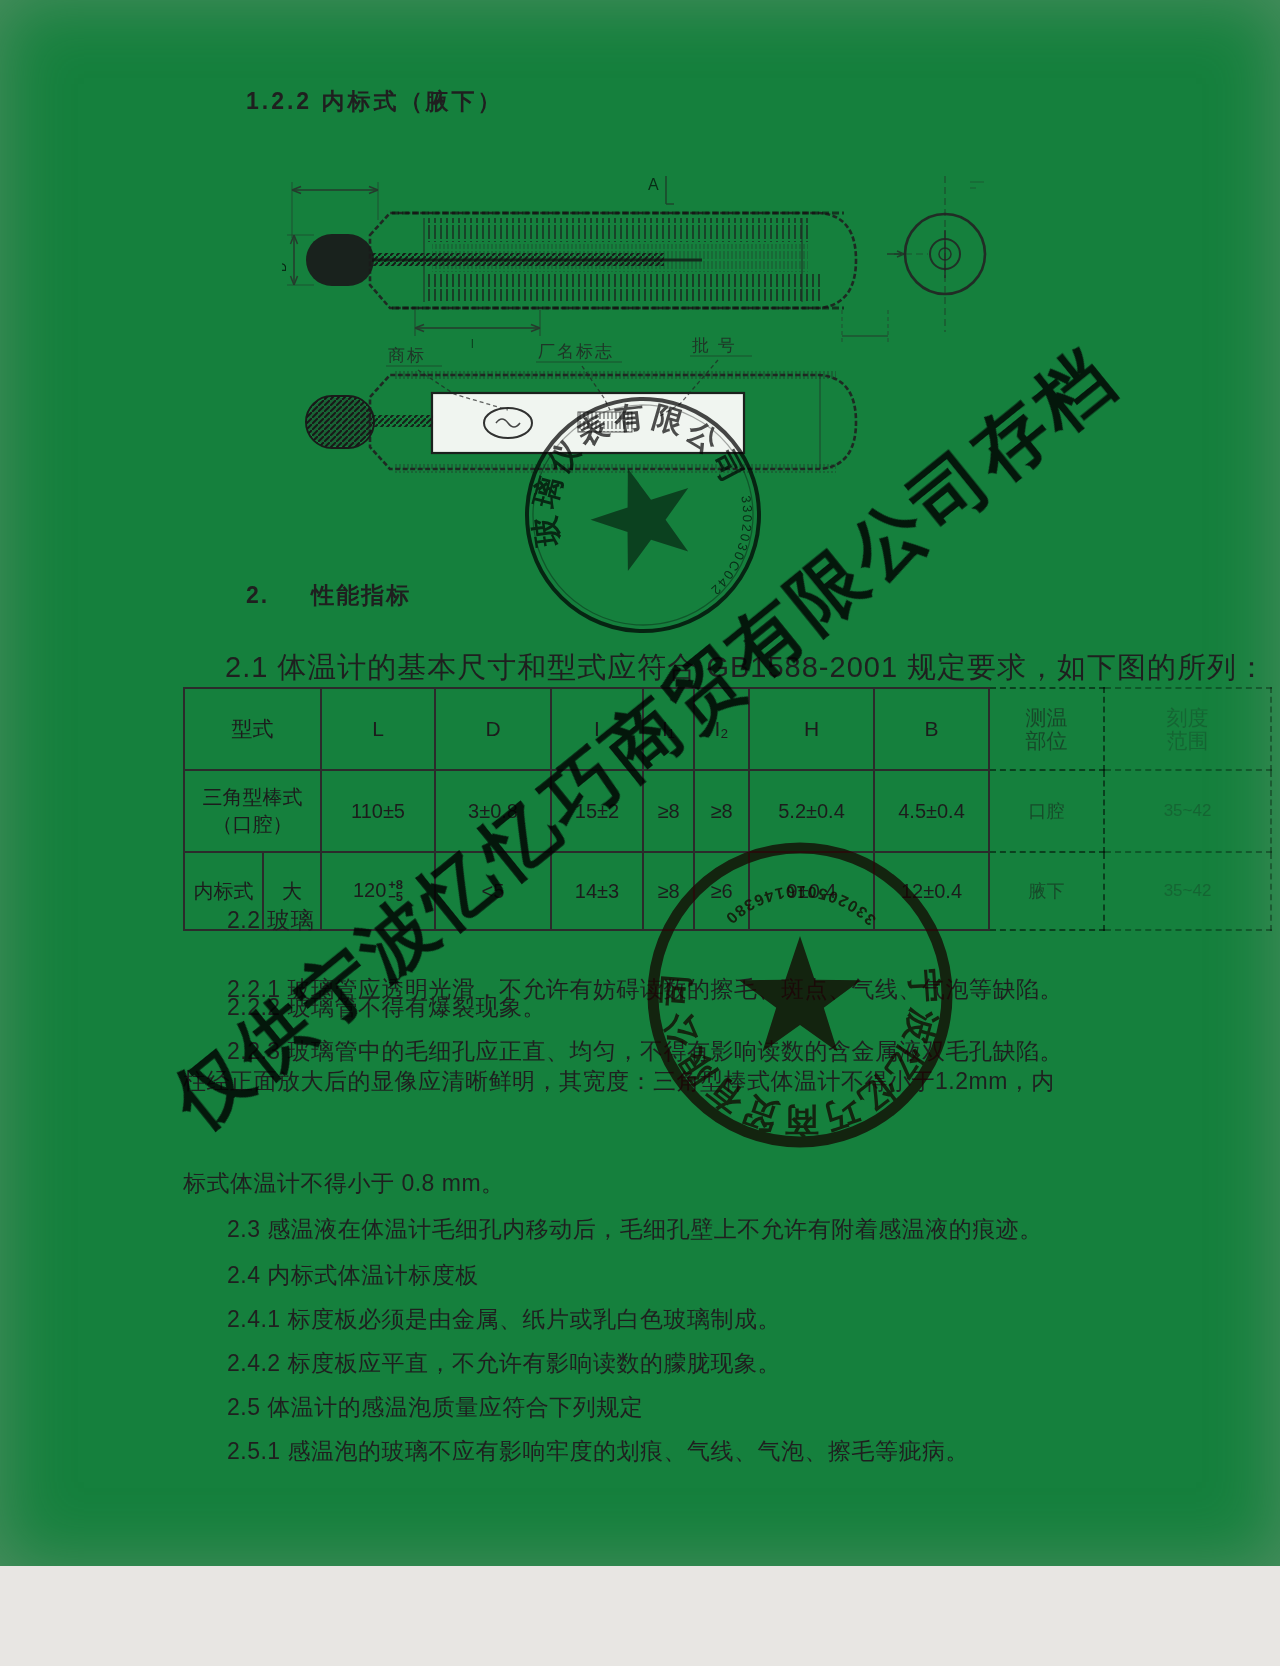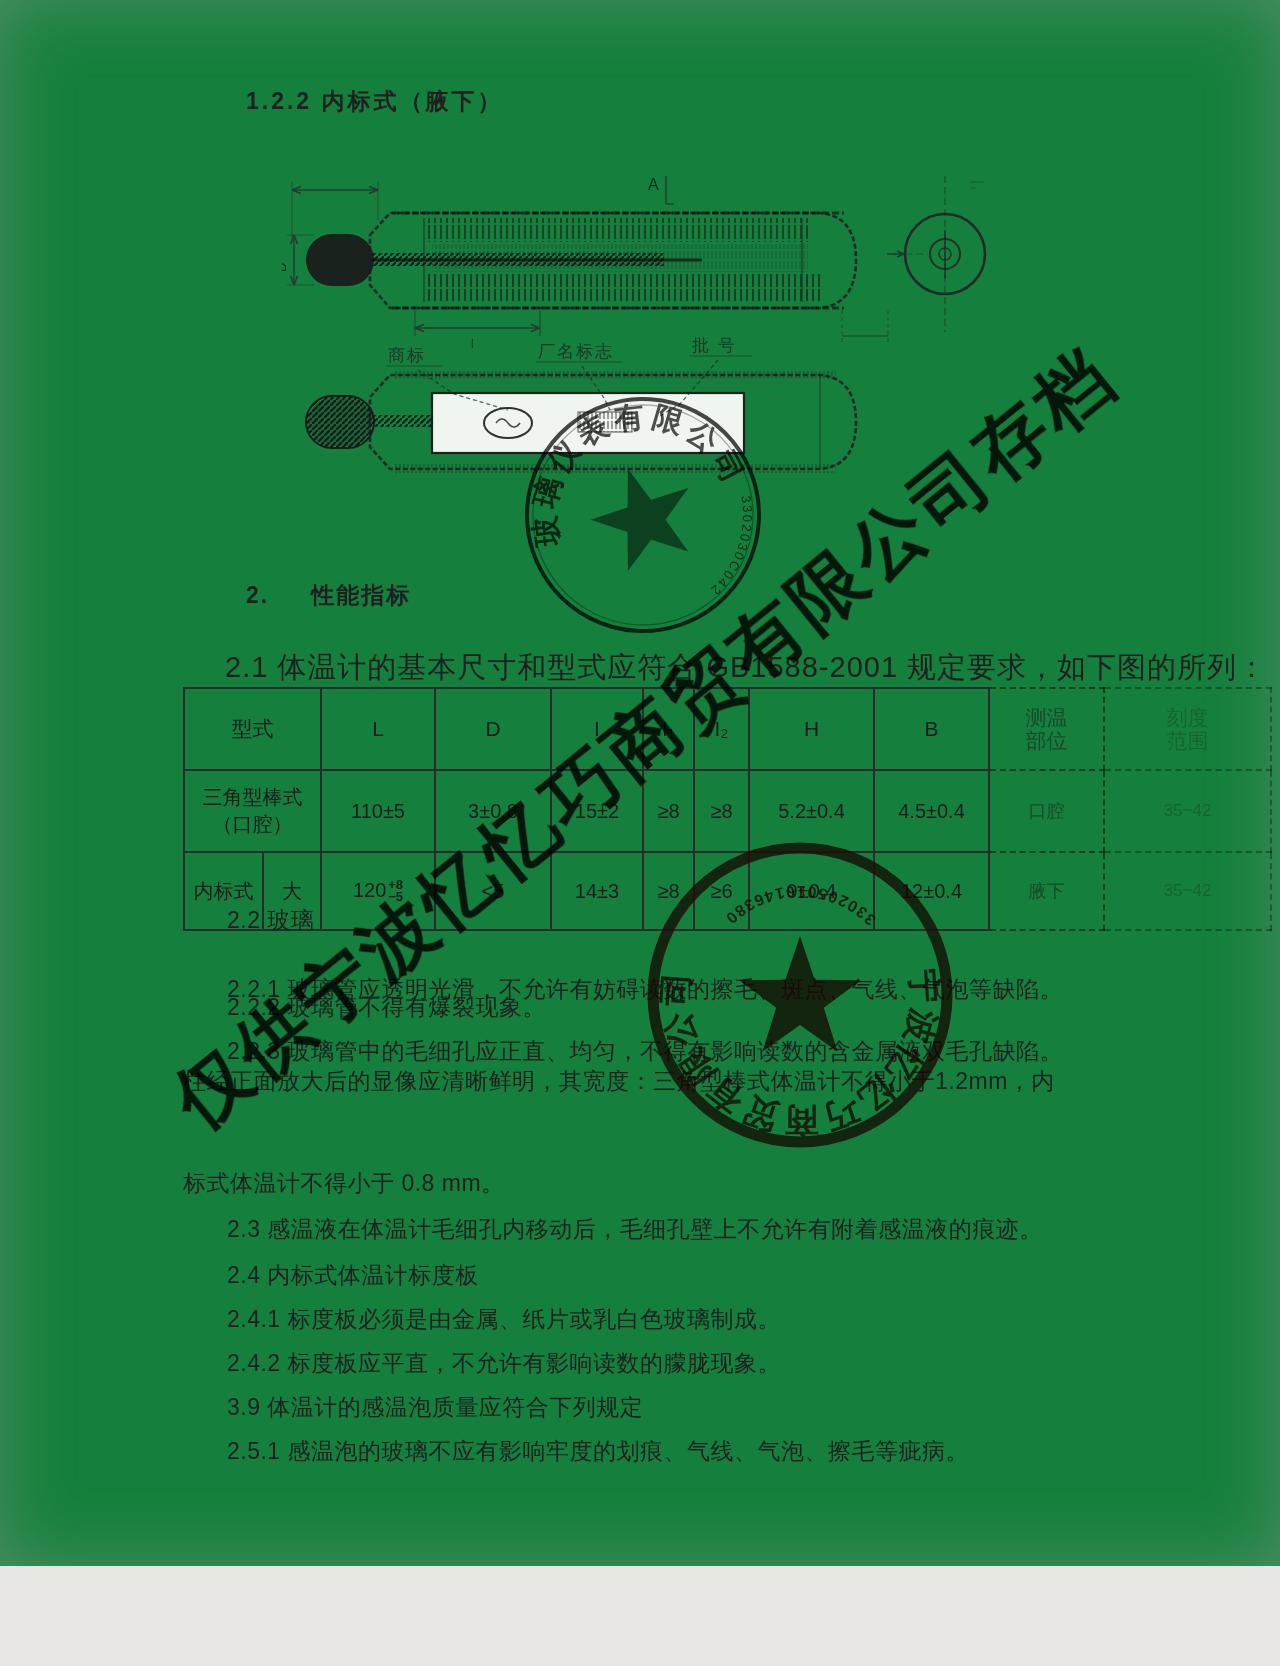--- a/index.html
+++ b/index.html
@@ -203,21 +203,21 @@
   <div class="abs bodyline ind" style="top:898px">2.2 玻璃</div>
   <div class="abs bodyline ind" style="top:967px">2.2.1 玻璃管应透明光滑，不允许有妨碍读数的擦毛、斑点、气线、气泡等缺陷。</div>
   <div class="abs bodyline ind" style="top:985px">2.2.2 玻璃管不得有爆裂现象。</div>
   <div class="abs bodyline ind" style="top:1029px">2.2.3 玻璃管中的毛细孔应正直、均匀，不得有影响读数的含金属液双毛孔缺陷。</div>
   <div class="abs bodyline cont" style="top:1059px">柱经正面放大后的显像应清晰鲜明，其宽度：三角型棒式体温计不得小于1.2mm，内</div>
   <div class="abs bodyline cont" style="top:1161px">标式体温计不得小于 0.8 mm。</div>
   <div class="abs bodyline ind" style="top:1207px">2.3 感温液在体温计毛细孔内移动后，毛细孔壁上不允许有附着感温液的痕迹。</div>
   <div class="abs bodyline ind" style="top:1253px">2.4 内标式体温计标度板</div>
   <div class="abs bodyline ind" style="top:1297px">2.4.1 标度板必须是由金属、纸片或乳白色玻璃制成。</div>
   <div class="abs bodyline ind" style="top:1341px">2.4.2 标度板应平直，不允许有影响读数的朦胧现象。</div>
-  <div class="abs bodyline ind" style="top:1385px">3.9 体温计的感温泡质量应符合下列规定</div>
+  <div class="abs bodyline ind" style="top:1385px">2.5 体温计的感温泡质量应符合下列规定</div>
   <div class="abs bodyline ind" style="top:1429px">2.5.1 感温泡的玻璃不应有影响牢度的划痕、气线、气泡、擦毛等疵病。</div>
 
   <div class="abs watermark blend">仅供宁波忆忆巧商贸有限公司存档</div>
 
   <svg class="abs blend" style="left:0;top:0;" width="1280" height="1666" viewBox="0 0 1280 1666">
 
     <g opacity=".8" transform="rotate(-18 643 515)">
       <circle cx="643" cy="515" r="116" fill="none" stroke="#1b1b1b" stroke-width="4"></circle>
       <circle cx="643" cy="515" r="110" fill="none" stroke="#1b1b1b" stroke-width="1.3" opacity=".45"></circle>
       <path d="M643 466 L655.3 503 L694.4 503.3 L663 526.5 L674.7 563.7 L643 541

